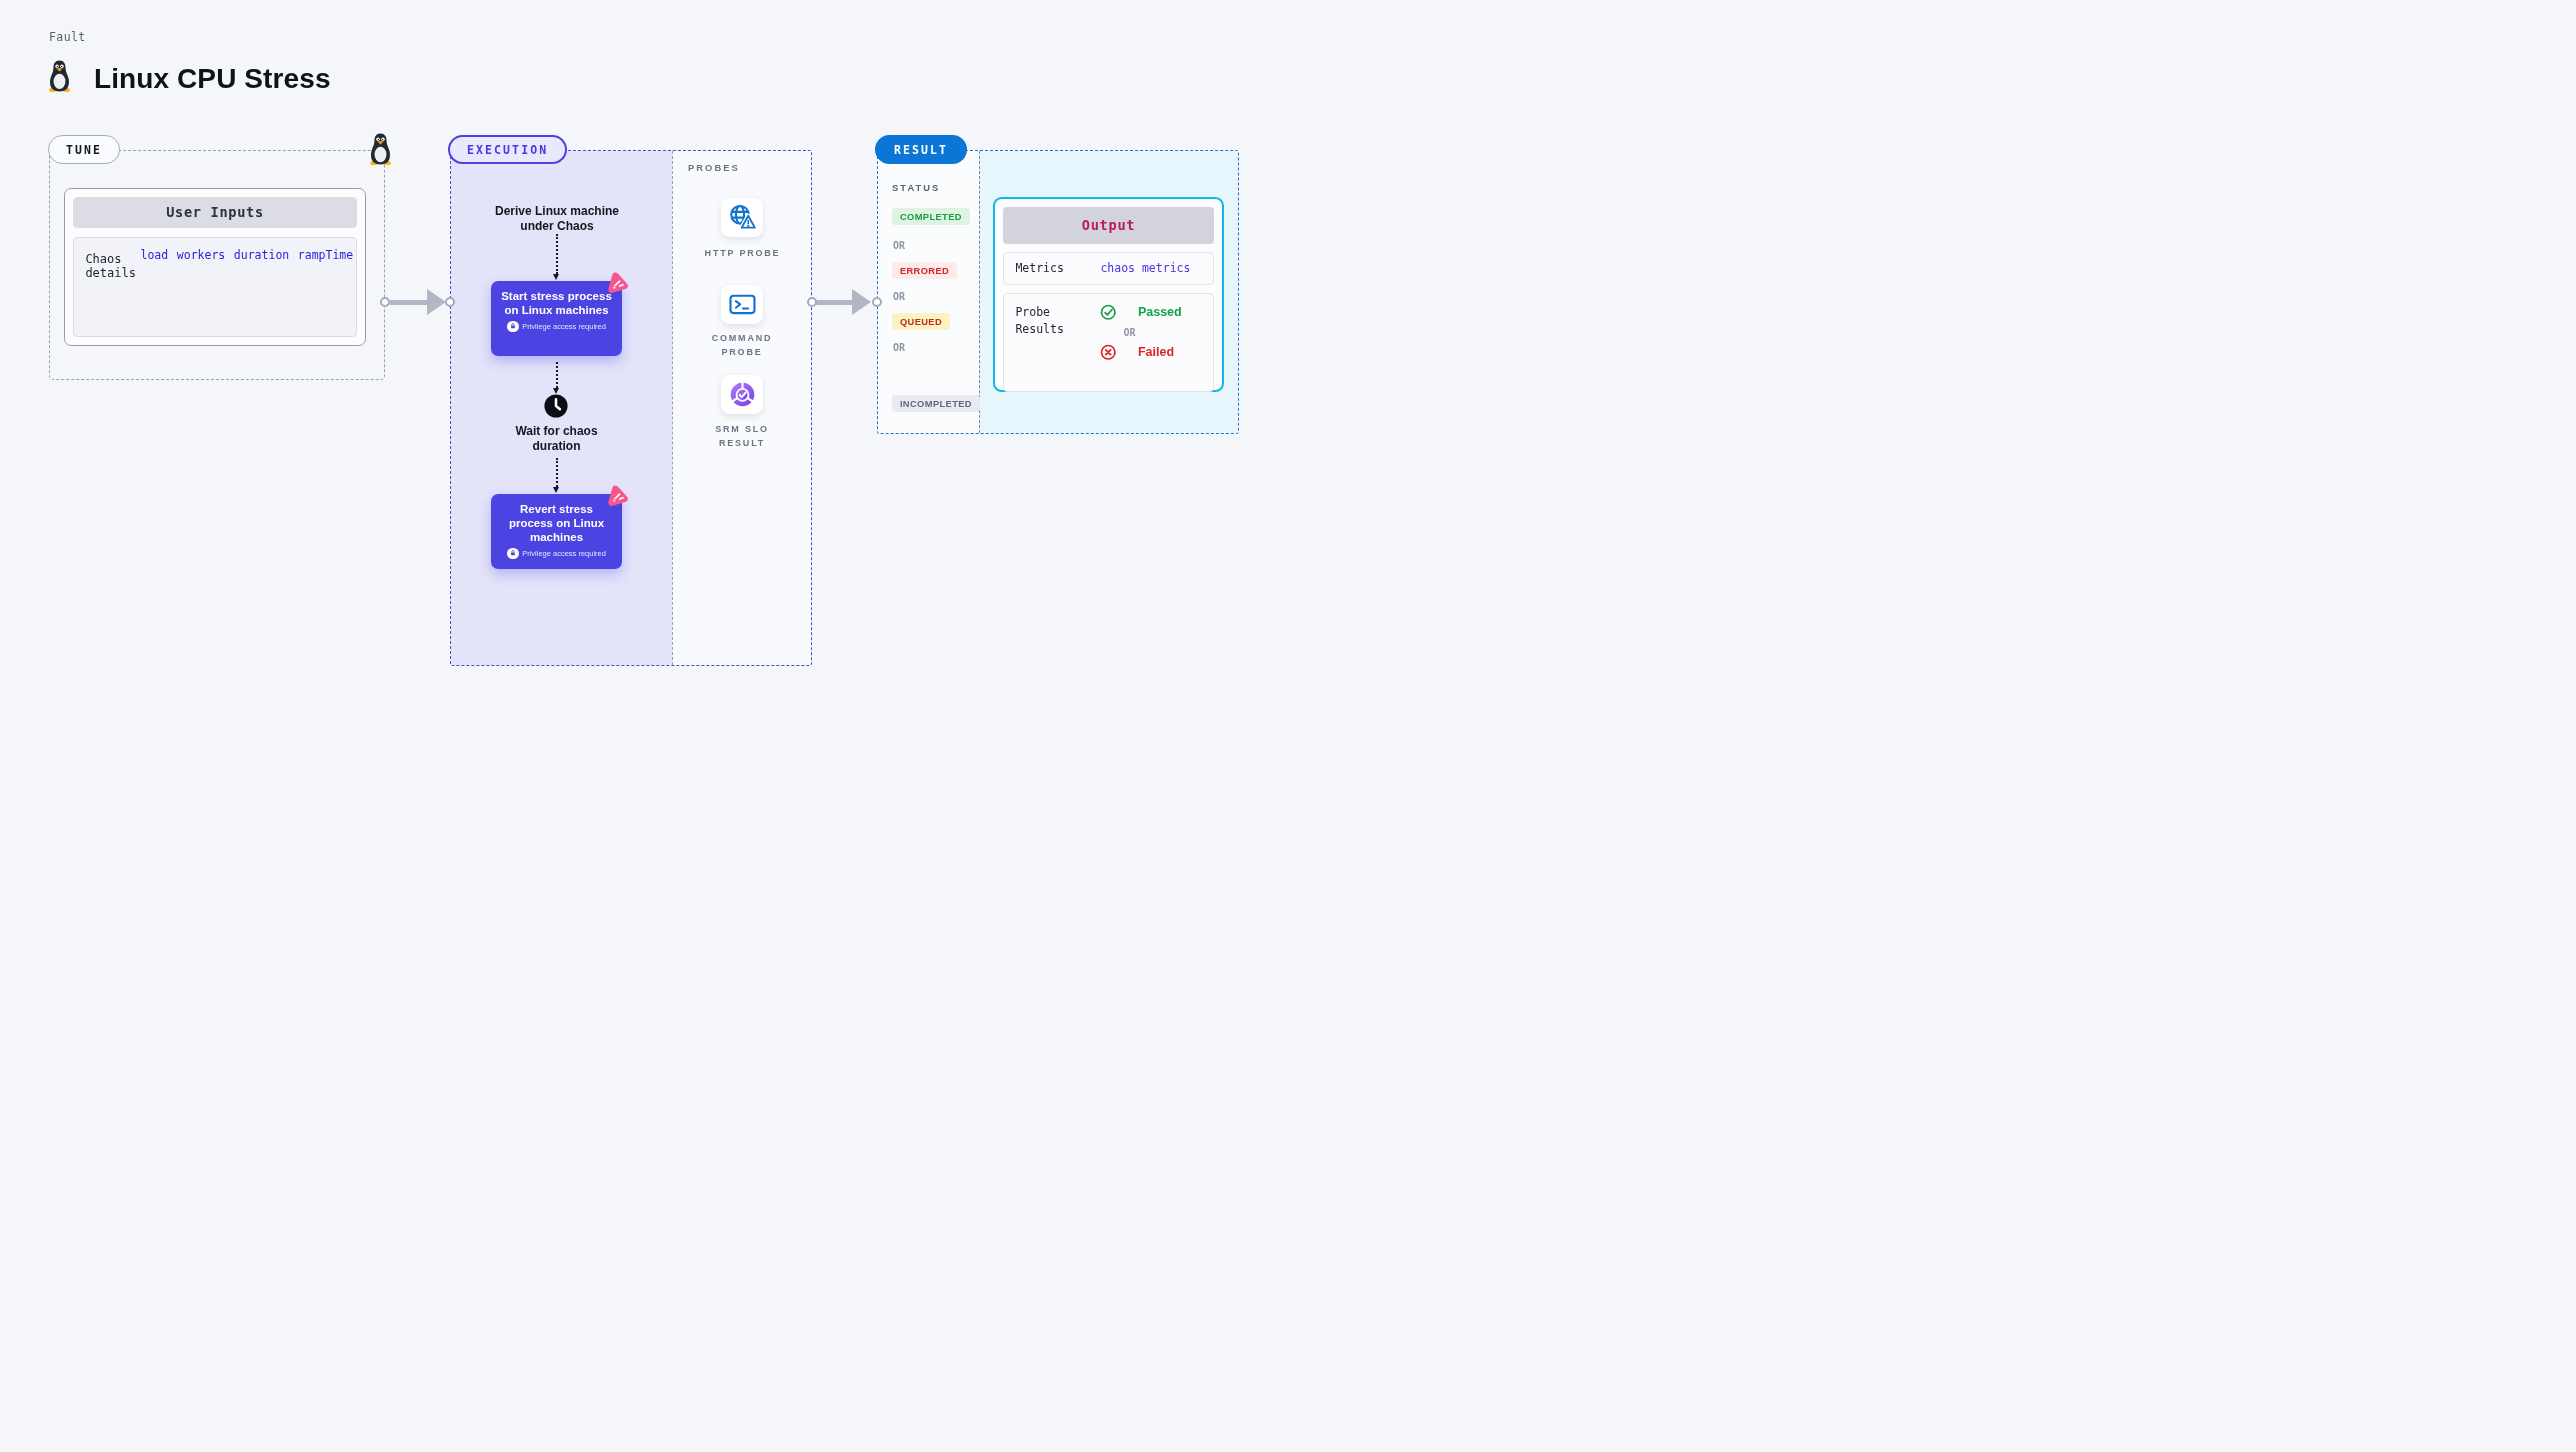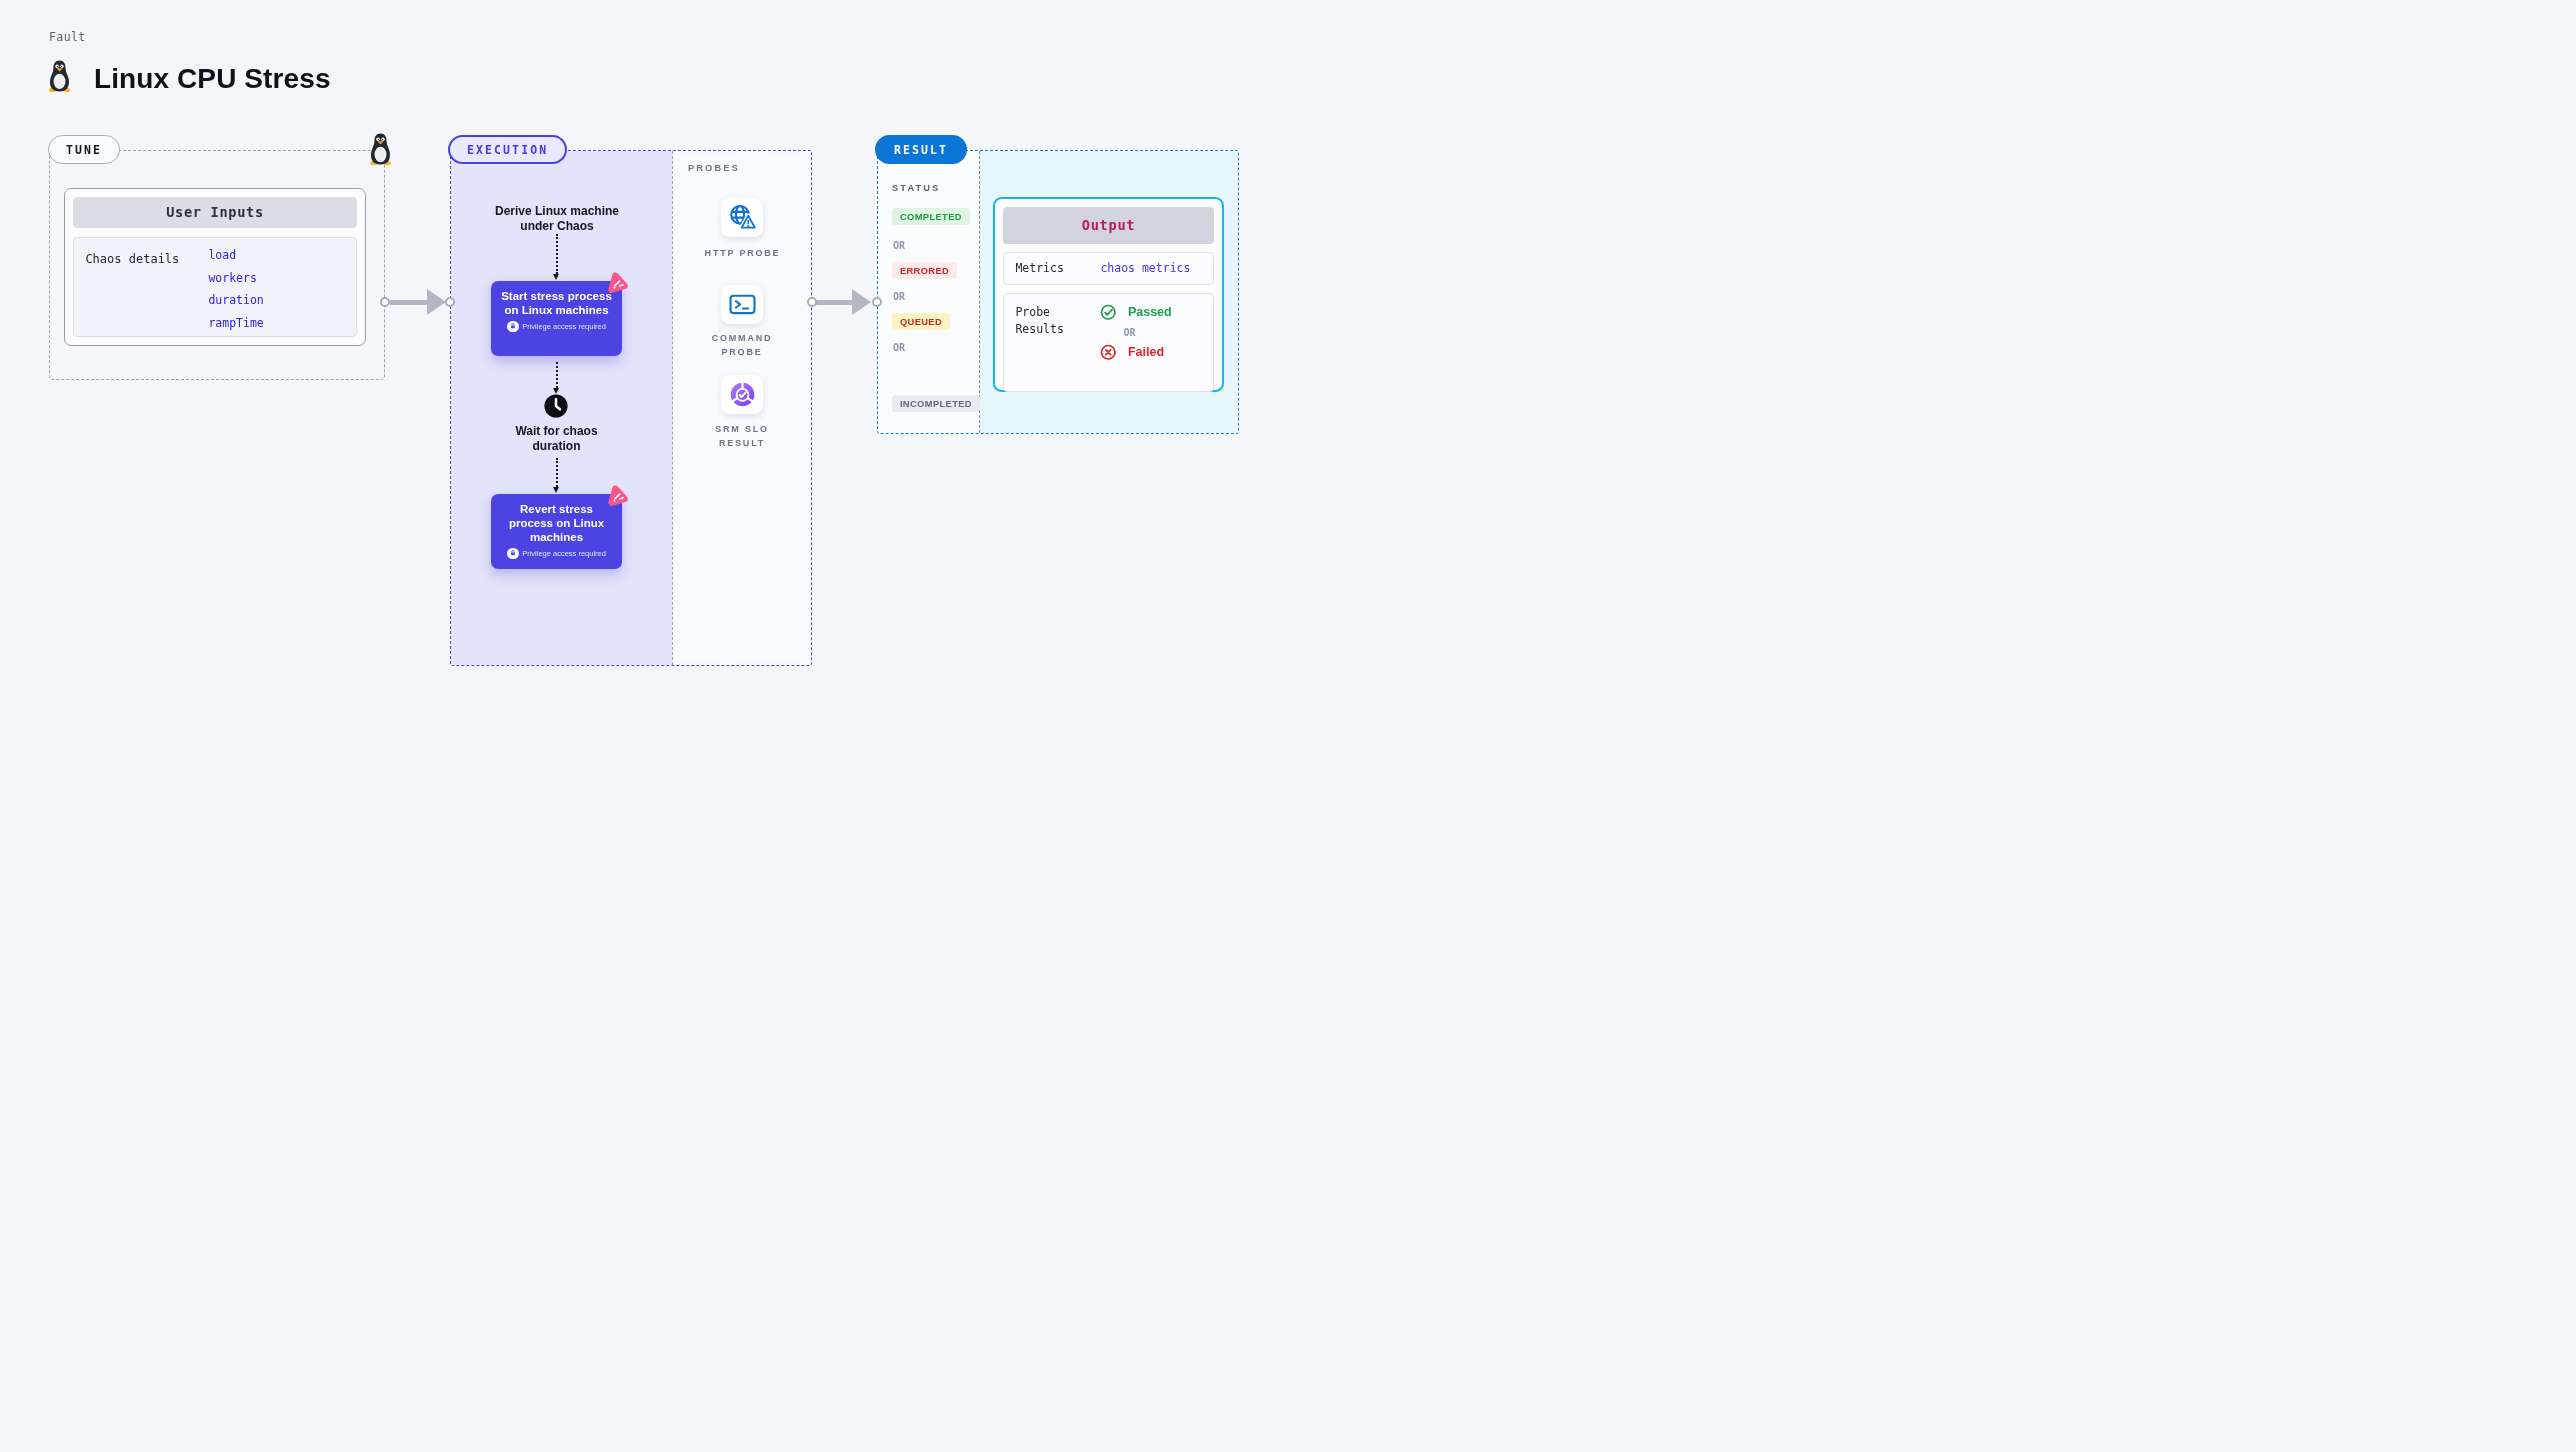--- a/index.html
+++ b/index.html
@@ -20,21 +20,21 @@
   .pill-result { left:875px; background:#0b76d6; border:2.1px solid #0b76d6; color:#ffffff; }
 
   
   .tune-box { position:absolute; left:49px; top:150px; width:336px; height:230px; border:1.8px dashed #9aa1ae; border-radius:4.3px; }
   .tux-small { position:absolute; left:367px; top:132px; width:27px; height:34px; z-index:7; }
   .ui-card { position:absolute; left:64px; top:188px; width:302px; height:158px; background:#fdfdfe; border:1.4px solid #949ba8; border-radius:7.2px; padding:7.9px; z-index:2; }
   .ui-head { height:31px; background:#dbdce4; border-radius:4.3px; display:flex; align-items:center; justify-content:center;
              font:bold 13.6px "DejaVu Sans Mono", monospace; color:#2c313c; letter-spacing:0.7px; }
   .ui-body { margin-top:9.3px; height:100px; background:#f2f3f8; border:1.4px solid #d9dbe4; border-radius:4.3px; display:flex; padding:10px 2.9px 7.2px 11.5px; }
   .ui-label { width:123px; font:12px "DejaVu Sans Mono", monospace; color:#1e222b; padding-top:3.6px; }
-  .ui-links { display:flex; flex-direction:column; gap:8.6px; }
+  .ui-links { display:flex; gap:8.6px; }
   .ui-link { font:11.5px "DejaVu Sans Mono", monospace; color:#2b22dc; cursor:pointer; }
 
   
   .conn-circle { position:absolute; width:10px; height:10px; border:2.1px solid #a6abba; background:#fff; border-radius:50%; z-index:5; }
   .conn-line { position:absolute; height:5px; background:#b3b7c5; z-index:4; }
   .conn-head { position:absolute; width:0; height:0; border-top:13.6px solid transparent; border-bottom:13.6px solid transparent; border-left:19.3px solid #b3b7c5; z-index:4; }
 
   
   .exec-box { position:absolute; left:450px; top:150px; width:362px; height:516px; border:1.8px dashed #4a42e1; border-radius:2.9px; overflow:hidden; }
   .exec-lavender { position:absolute; left:0; top:0; width:221px; height:100%; background:#e3e3fa; }
@@ -74,21 +74,21 @@
               border:2.1px solid #10b7e9; border-radius:8.6px; padding:7.9px; z-index:3; }
   .out-head { height:37px; background:#d2d3dd; border-radius:4px; display:flex; align-items:center; justify-content:center;
               font:bold 13.6px "DejaVu Sans Mono", monospace; color:#be185d; letter-spacing:0.7px; }
   .out-row { border:1.1px solid #e0e2ea; border-radius:4.3px; background:#fcfcfe; }
   .out-row1 { margin-top:7.9px; height:33px; display:flex; align-items:center; padding:0 11.5px; }
   .out-metrics-label { font:11.5px "DejaVu Sans Mono", monospace; color:#23272f; width:85px; }
   .out-metrics-value { font:11.5px "DejaVu Sans Mono", monospace; color:#4334e4; cursor:pointer; }
   .out-row2 { margin-top:8.6px; height:99px; display:flex; padding:9.3px 11.5px; }
   .pr-label { font:11.5px "DejaVu Sans Mono", monospace; color:#23272f; width:85px; line-height:1.5; }
   .pr-col { display:flex; flex-direction:column; }
-  .pr-line { display:flex; align-items:center; gap:11px; }
+  .pr-line { display:flex; align-items:center; gap:21px; }
   .passed-text { font-weight:bold; font-size:12.5px; color:#16a34a; }
   .failed-text { font-weight:bold; font-size:12.5px; color:#da2626; }
   .pr-or { font:bold 10px "DejaVu Sans Mono", monospace; color:#8e96a8; margin:6.4px 0 6.4px 23px; }
 </style>
 </head>
 <body>
 
 <svg width="0" height="0" style="position:absolute">
   <defs>
     <symbol id="tux" viewBox="0 0 40 48">

